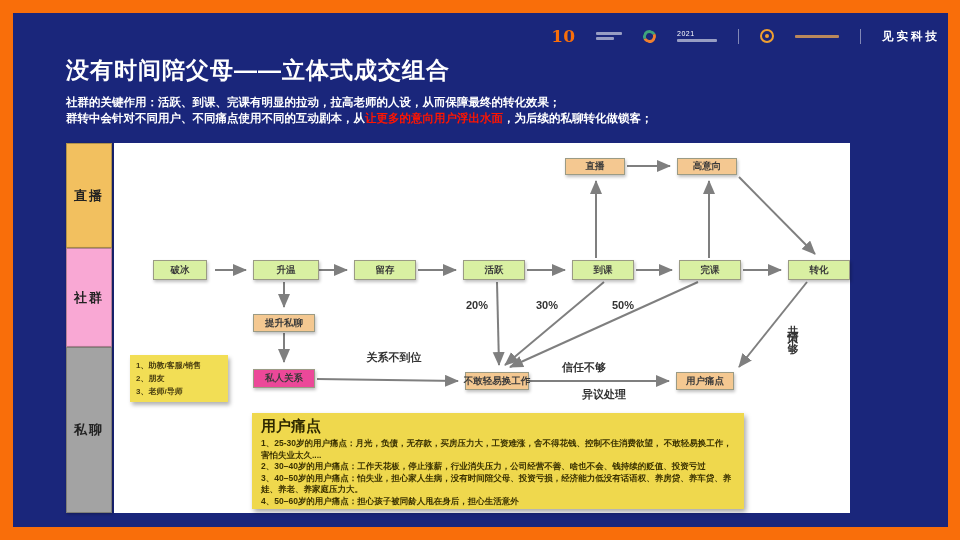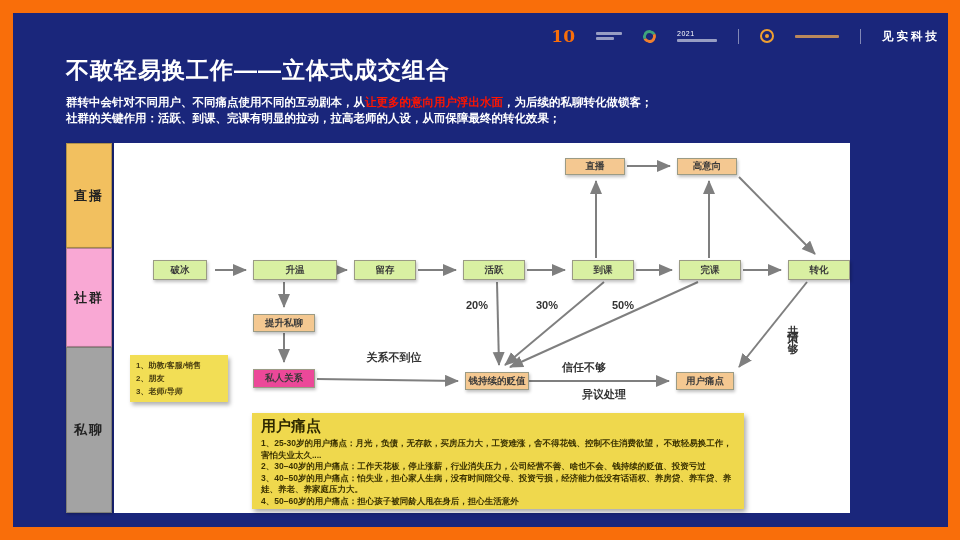--- a/index.html
+++ b/index.html
@@ -54,25 +54,25 @@
   .pain { position:absolute; left:138px; top:270px; width:492px; height:96px; background:#EFD84D; box-shadow:2px 3px 5px rgba(0,0,0,.35); padding:4px 9px 4px 9px; color:#3b3200; }
   .pain-title { font-size:15px; font-weight:bold; color:#2e2800; margin-bottom:2px; }
   .pain-line { font-size:8.5px; font-weight:600; line-height:11.5px; }
 </style>
 </head>
 <body>
 
 <div class="stage">
   <div class="canvas"></div>
 
-  <div class="slide-title">不敢轻易换工作——立体式成交组合</div>
+  <div class="slide-title">没有时间陪父母——立体式成交组合</div>
 
   <div class="intro">
+    <div>社群的关键作用：活跃、到课、完课有明显的拉动，拉高老师的人设，从而保障最终的转化效果；</div>
     <div><span>群转中会针对不同用户、不同痛点使用不同的互动剧本，从</span><span class="hl">让更多的意向用户浮出水面</span><span>，为后续的私聊转化做锁客；</span></div>
-    <div>社群的关键作用：活跃、到课、完课有明显的拉动，拉高老师的人设，从而保障最终的转化效果；</div>
   </div>
 
   <div class="logobar">
     <span class="lg-mark1">10</span>
     <span class="lg-txtcol">
         <span class="lg-bar"></span>
         <span class="lg-bar short"></span>
       </span>
     <span class="lg-arc"></span>
     <span class="lg-txtcol">
@@ -123,31 +123,31 @@
         <line x1="415" y1="238" x2="555" y2="238" marker-end="url(#ah)"></line>
         <line x1="482" y1="115" x2="482" y2="38" marker-end="url(#ah)"></line>
         <line x1="513" y1="23" x2="556" y2="23" marker-end="url(#ah)"></line>
         <line x1="595" y1="115" x2="595" y2="38" marker-end="url(#ah)"></line>
         <line x1="625" y1="34" x2="701" y2="111" marker-end="url(#ah)"></line>
         <line x1="693" y1="139" x2="625" y2="224" marker-end="url(#ah)"></line>
       </g>
     </svg>
 
     <div class="node green" style="left:39px;top:117px;width:54px;height:20px">破冰</div>
-    <div class="node green" style="left:139px;top:117px;width:84px;height:20px">升温</div>
+    <div class="node green" style="left:139px;top:117px;width:66px;height:20px">升温</div>
     <div class="node green" style="left:240px;top:117px;width:62px;height:20px">留存</div>
     <div class="node green" style="left:349px;top:117px;width:62px;height:20px">活跃</div>
     <div class="node green" style="left:458px;top:117px;width:62px;height:20px">到课</div>
     <div class="node green" style="left:565px;top:117px;width:62px;height:20px">完课</div>
     <div class="node green" style="left:674px;top:117px;width:62px;height:20px">转化</div>
     <div class="node tan" style="left:451px;top:15px;width:60px;height:17px">直播</div>
     <div class="node tan" style="left:563px;top:15px;width:60px;height:17px">高意向</div>
     <div class="node tan" style="left:139px;top:171px;width:62px;height:18px">提升私聊</div>
     <div class="node yellow" style="left:139px;top:226px;width:62px;height:19px">私人关系</div>
-    <div class="node tan" style="left:351px;top:229px;width:64px;height:18px">钱持续的贬值</div>
+    <div class="node tan" style="left:351px;top:229px;width:64px;height:18px">不敢轻易换工作</div>
     <div class="node tan" style="left:562px;top:229px;width:58px;height:18px">用户痛点</div>
 
     <span class="elabel pct" style="left:352px;top:156px">20%</span>
     <span class="elabel pct" style="left:422px;top:156px">30%</span>
     <span class="elabel pct" style="left:498px;top:156px">50%</span>
     <span class="elabel blabel" style="left:230px;top:207px;width:100px">关系不到位</span>
     <span class="elabel blabel" style="left:425px;top:217px;width:90px">信任不够</span>
     <span class="elabel blabel" style="left:445px;top:244px;width:90px">异议处理</span>
     <span class="elabel vlabel" style="left:671px;top:173px;height:70px">共情不够</span>
 

